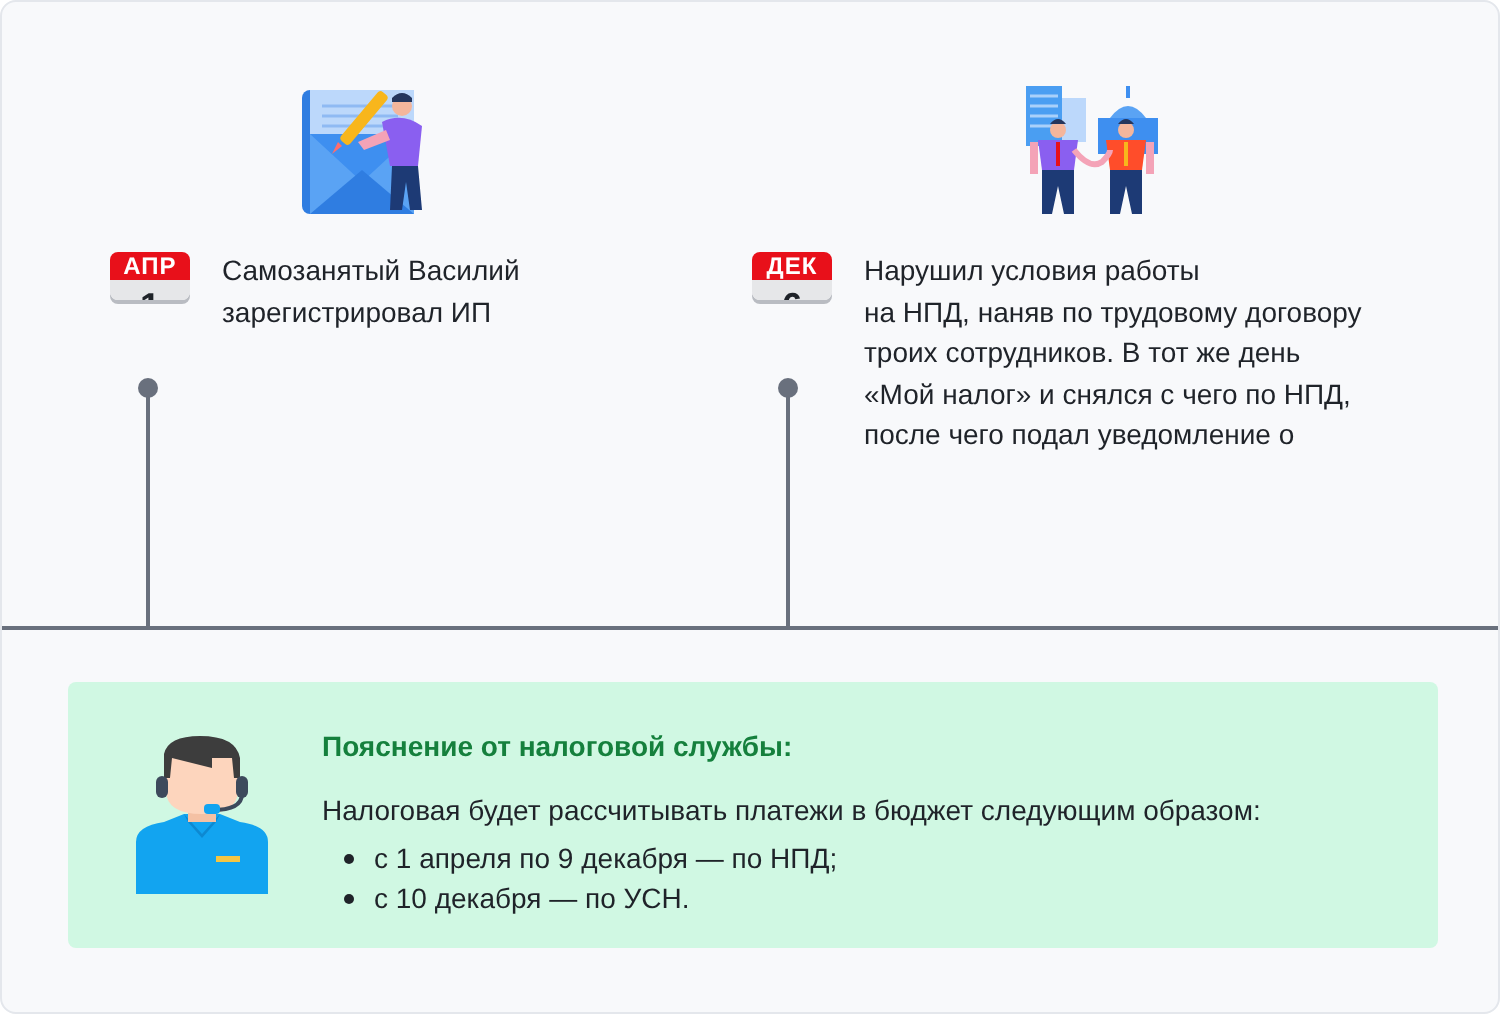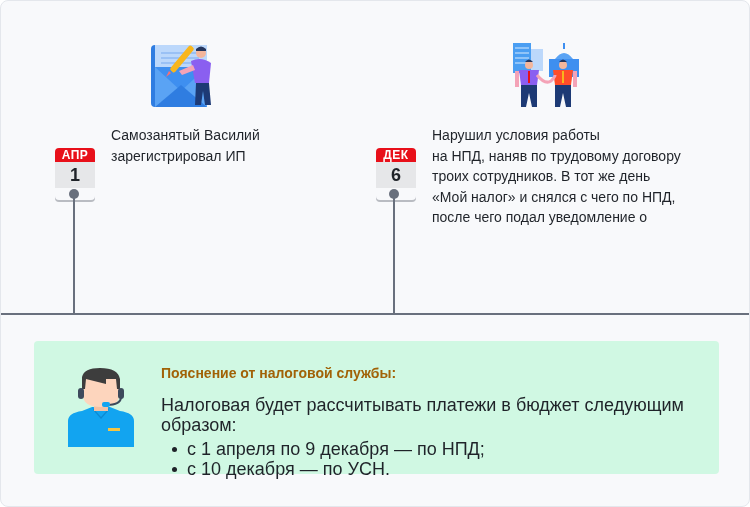--- a/index.html
+++ b/index.html
@@ -1,28 +1,28 @@
 <!DOCTYPE html>
 <html><head>
 <meta charset="utf-8">
 <style>
   html, body { margin:0; padding:0; background:#ffffff; }
   body { width:750px; height:507px; overflow:hidden; font-family:"Liberation Sans", sans-serif; color:#1f2329; }
   .frame { position:absolute; left:0; top:0; width:748px; height:505px; border:1px solid #e4e7ec; border-radius:8px; background:#f8f9fb; overflow:hidden; }
   .illus { position:absolute; }
-  .cal { position:absolute; width:40px; height:52px; border-radius:4px; overflow:hidden; box-shadow:0 2px 0 #b9bcc2;margin-top:22px; }
+  .cal { position:absolute; width:40px; height:24px; border-radius:4px; overflow:hidden; box-shadow:0 2px 0 #b9bcc2; }
   .cal-top { height:14px; background:#e8101a; color:#fff; font-size:12px; font-weight:bold; text-align:center; line-height:14px; letter-spacing:0.5px; }
   .cal-bottom { height:26px; background:#e6e7e9; color:#1f2329; font-size:18px; font-weight:bold; text-align:center; line-height:26px; }
   .event-text { position:absolute; font-size:14px; line-height:20.5px; color:#1f2329; }
   .dot { position:absolute; width:10px; height:10px; border-radius:50%; background:#69707d; }
   .stem { position:absolute; width:2px; background:#69707d; }
   .axis { position:absolute; left:0; top:312px; width:750px; height:2px; background:#69707d; }
   .note { position:absolute; left:33px; top:340px; width:685px; height:133px; background:#d0f8e3; border-radius:4px; }
-  .note-title { position:absolute; left:127px; top:24px; font-size:14px; font-weight:bold; color:#a16207; }
-  .note-body { position:absolute; left:127px; top:54px; font-size:18px; color:#1f2329; line-height:20px; }
+  .note-title { position:absolute; left:127px; top:24px; font-size:14px; font-weight:bold; color:#15803d; }
+  .note-body { position:absolute; left:127px; top:54px; font-size:14px; color:#1f2329; line-height:20px; }
   .note-list { margin:4px; padding:0 0 0 16px; list-style:none; }
   .note-list li { position:relative; padding-left:6px; }
   .note-list li::before { content:""; position:absolute; left:-9px; top:8px; width:5px; height:5px; border-radius:50%; background:#1f2329; }
 </style>
 </head>
 <body>
 
 <div class="frame">
 
   <svg class="illus" style="left:148px;top:40px;" width="68" height="68" viewBox="0 0 68 68">

